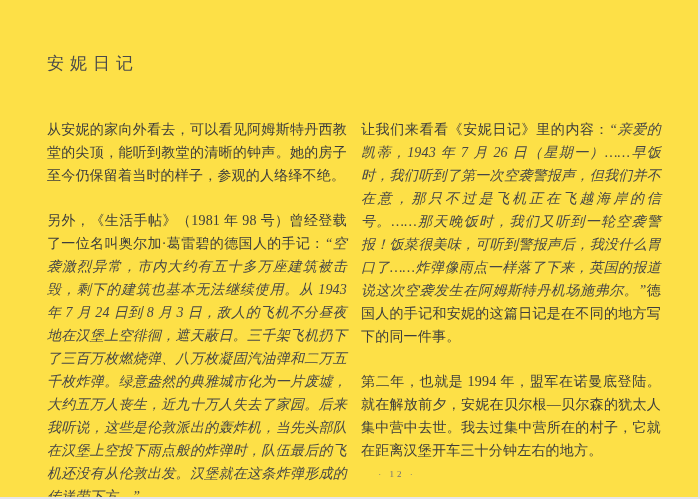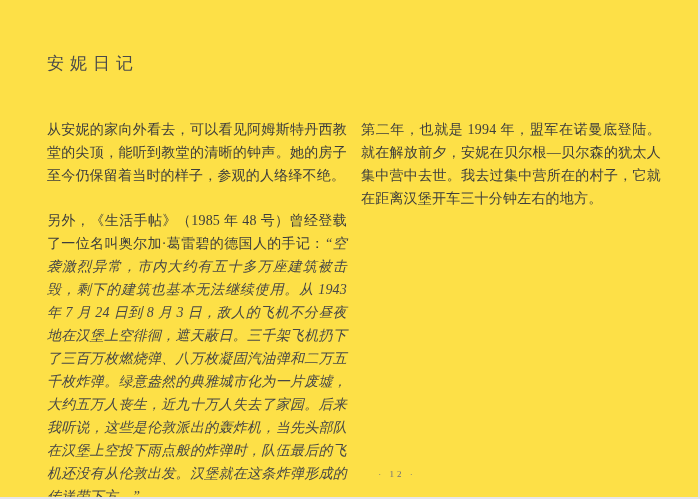--- a/index.html
+++ b/index.html
@@ -72,23 +72,24 @@
 </style>
 </head>
 <body>
 
 <div class="book-page">
   <h1 class="page-title">安妮日记</h1>
 
   <div class="columns">
     <div class="column">
         <p class="para"><span class="seg">从安妮的家向外看去，可以看见阿姆斯特丹西教堂的尖顶，能听到教堂的清晰的钟声。她的房子至今仍保留着当时的样子，参观的人络绎不绝。</span></p>
-        <p class="para"><span class="seg">另外，《生活手帖》（1985 年 48 号）曾经登载了一位名叫奥尔加·葛雷碧的德国人的手记：</span><span class="seg quote">“空袭激烈异常，市内大约有五十多万座建筑被击毁，剩下的建筑也基本无法继续使用。从 1943 年 7 月 24 日到 8 月 3 日，敌人的飞机不分昼夜地在汉堡上空徘徊，遮天蔽日。三千架飞机扔下了三百万枚燃烧弹、八万枚凝固汽油弹和二万五千枚炸弹。绿意盎然的典雅城市化为一片废墟，大约五万人丧生，近九十万人失去了家园。后来我听说，这些是伦敦派出的轰炸机，当先头部队在汉堡上空投下雨点般的炸弹时，队伍最后的飞机还没有从伦敦出发。汉堡就在这条炸弹形成的传送带下方。”</span></p>
+        <p class="para"><span class="seg">另外，《生活手帖》（1981 年 98 号）曾经登载了一位名叫奥尔加·葛雷碧的德国人的手记：</span><span class="seg quote">“空袭激烈异常，市内大约有五十多万座建筑被击毁，剩下的建筑也基本无法继续使用。从 1943 年 7 月 24 日到 8 月 3 日，敌人的飞机不分昼夜地在汉堡上空徘徊，遮天蔽日。三千架飞机扔下了三百万枚燃烧弹、八万枚凝固汽油弹和二万五千枚炸弹。绿意盎然的典雅城市化为一片废墟，大约五万人丧生，近九十万人失去了家园。后来我听说，这些是伦敦派出的轰炸机，当先头部队在汉堡上空投下雨点般的炸弹时，队伍最后的飞机还没有从伦敦出发。汉堡就在这条炸弹形成的传送带下方。”</span></p>
       </div>
     <div class="column">
+        <p class="para"><span class="seg">让我们来看看《安妮日记》里的内容：</span><span class="seg quote">“亲爱的凯蒂，1943 年 7 月 26 日（星期一）……早饭时，我们听到了第一次空袭警报声，但我们并不在意，那只不过是飞机正在飞越海岸的信号。……那天晚饭时，我们又听到一轮空袭警报！饭菜很美味，可听到警报声后，我没什么胃口了……炸弹像雨点一样落了下来，英国的报道说这次空袭发生在阿姆斯特丹机场施弗尔。”</span><span class="seg">德国人的手记和安妮的这篇日记是在不同的地方写下的同一件事。</span></p>
         <p class="para"><span class="seg">第二年，也就是 1994 年，盟军在诺曼底登陆。就在解放前夕，安妮在贝尔根—贝尔森的犹太人集中营中去世。我去过集中营所在的村子，它就在距离汉堡开车三十分钟左右的地方。</span></p>
       </div>
   </div>
 
   <div class="page-footer">
     <span class="page-number">· 12 ·</span>
   </div>
 </div>
 
 </body></html>

